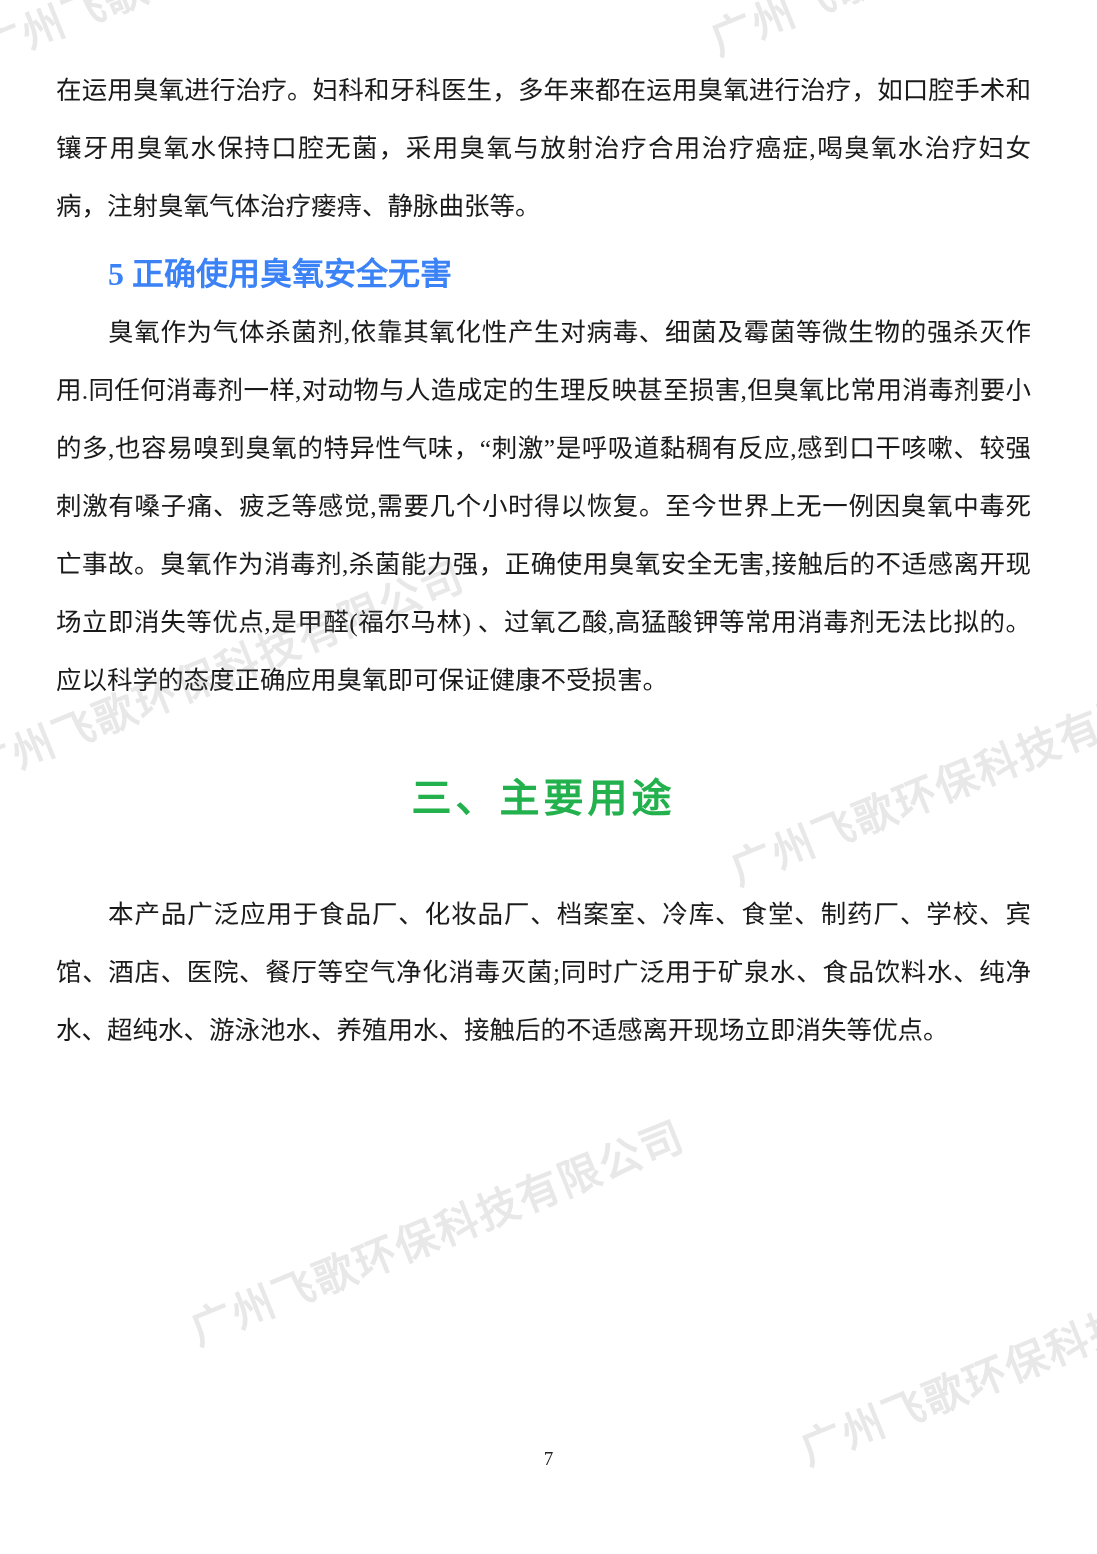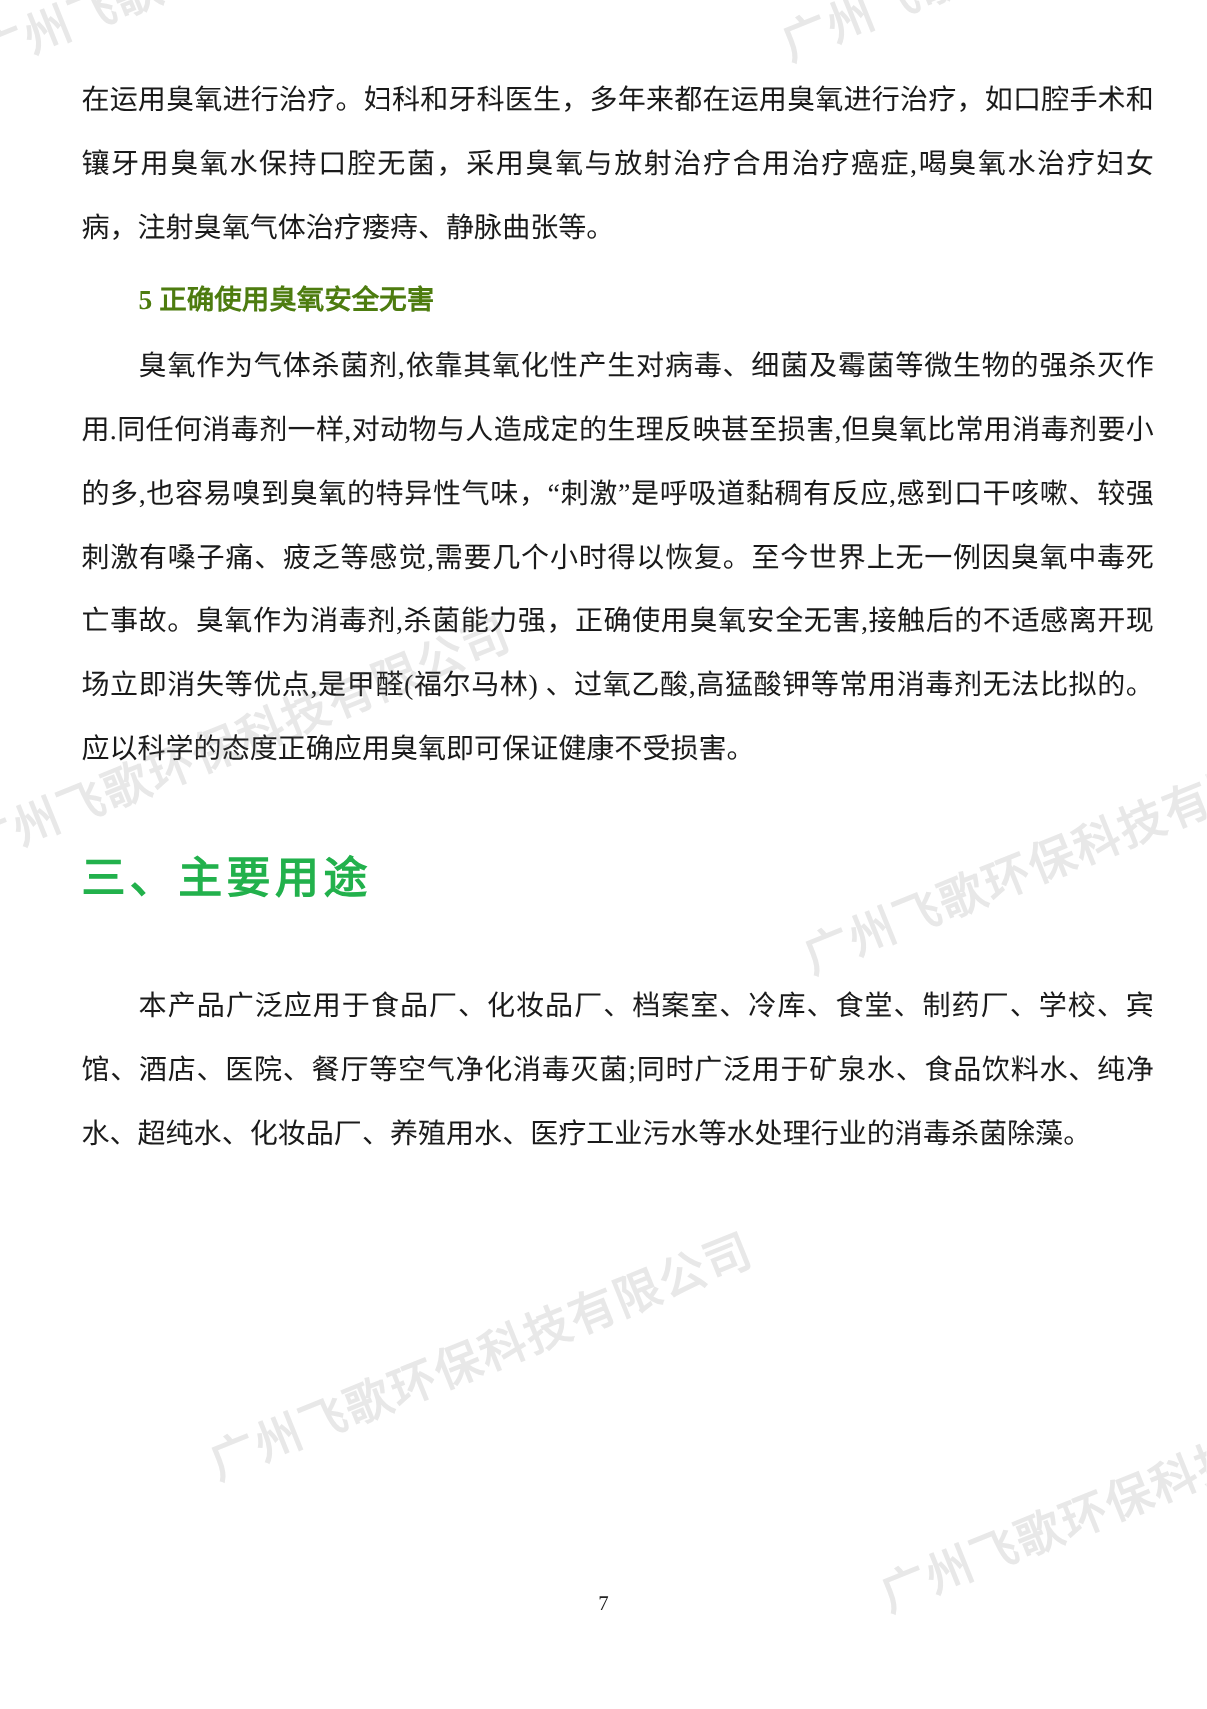--- a/index.html
+++ b/index.html
@@ -40,59 +40,59 @@
     font-weight: 700;
     color: rgba(120, 120, 120, 0.17);
     white-space: nowrap;
     transform-origin: left top;
     letter-spacing: 2px;
   }
 
   
   .content {
     position: absolute;
-    left: 74px;
+    left: 56px;
     top: 62px;
     width: 975px;
     z-index: 2;
   }
 
   p.body-text {
     margin: 0 0 0 0;
     font-size: 25.5px;
     line-height: 58px;
     text-align: justify;
     text-justify: inter-ideograph;
     letter-spacing: 0px;
   }
   p.indent {
     text-indent: 52px;
   }
 
   .heading-red {
     margin: 10px 0 2px 0;
     padding-left: 52px;
-    font-size: 25px;
+    font-size: 32px;
     line-height: 56px;
-    color: #4d7c0f;
+    color: #3b82f6;
     font-weight: 600;
     font-family: "Liberation Serif", "DejaVu Serif", serif;
   }
   .heading-red .num {
     font-family: "Liberation Serif", "DejaVu Serif", serif;
   }
 
   .para-dense {
     font-size: 25.5px;
     line-height: 57px;
   }
 
   .section-title {
     margin: 56px 0 0 0;
-    text-align: left;
+    text-align: center;
     color: #22b14c;
     font-size: 40px;
     font-weight: 700;
     letter-spacing: 4px;
     font-family: "Liberation Serif", "DejaVu Serif", serif;
   }
 
   .spacer-lg { height: 62px; }
 
   .page-number {
@@ -129,19 +129,19 @@
       <span class="num">5</span><span>&nbsp;</span><span>正确使用臭氧安全无害</span>
     </div>
 
     <p class="body-text indent para-dense">臭氧作为气体杀菌剂,依靠其氧化性产生对病毒、细菌及霉菌等微生物的强杀灭作用.同任何消毒剂一样,对动物与人造成定的生理反映甚至损害,但臭氧比常用消毒剂要小的多,也容易嗅到臭氧的特异性气味，“刺激”是呼吸道黏稠有反应,感到口干咳嗽、较强刺激有嗓子痛、疲乏等感觉,需要几个小时得以恢复。至今世界上无一例因臭氧中毒死亡事故。臭氧作为消毒剂,杀菌能力强，正确使用臭氧安全无害,接触后的不适感离开现场立即消失等优点,是甲醛(福尔马林) 、过氧乙酸,高猛酸钾等常用消毒剂无法比拟的。应以科学的态度正确应用臭氧即可保证健康不受损害。</p>
 
 
     <h2 class="section-title">三、主要用途</h2>
 
     <div class="spacer-lg"></div>
 
-    <p class="body-text indent">本产品广泛应用于食品厂、化妆品厂、档案室、冷库、食堂、制药厂、学校、宾馆、酒店、医院、餐厅等空气净化消毒灭菌;同时广泛用于矿泉水、食品饮料水、纯净水、超纯水、化妆品厂、养殖用水、医疗工业污水等水处理行业的消毒杀菌除藻。</p>
+    <p class="body-text indent">本产品广泛应用于食品厂、化妆品厂、档案室、冷库、食堂、制药厂、学校、宾馆、酒店、医院、餐厅等空气净化消毒灭菌;同时广泛用于矿泉水、食品饮料水、纯净水、超纯水、游泳池水、养殖用水、接触后的不适感离开现场立即消失等优点。</p>
 
   </div>
 
   <div class="page-number">7</div>
 
 </div>
 
 </body></html>

